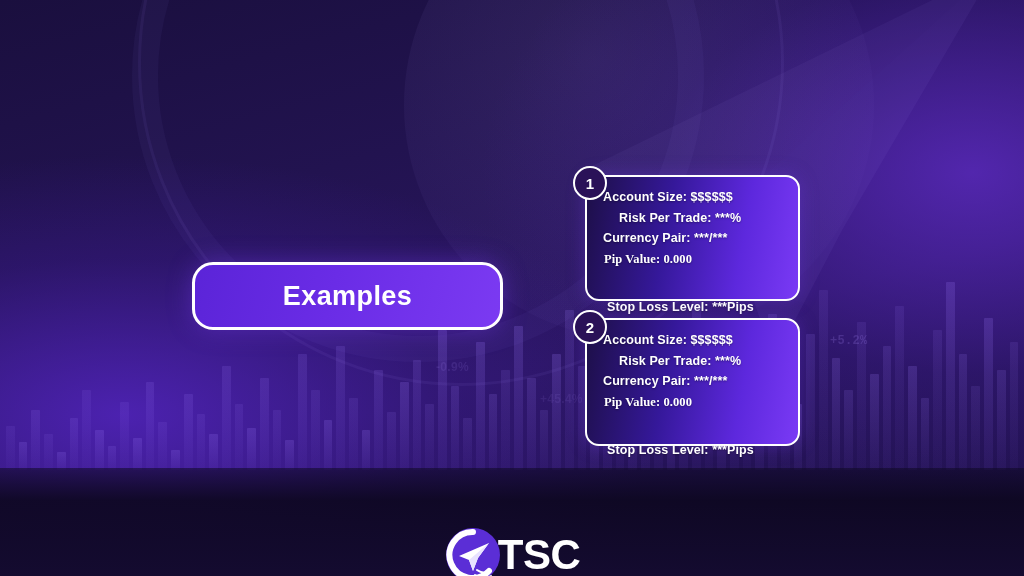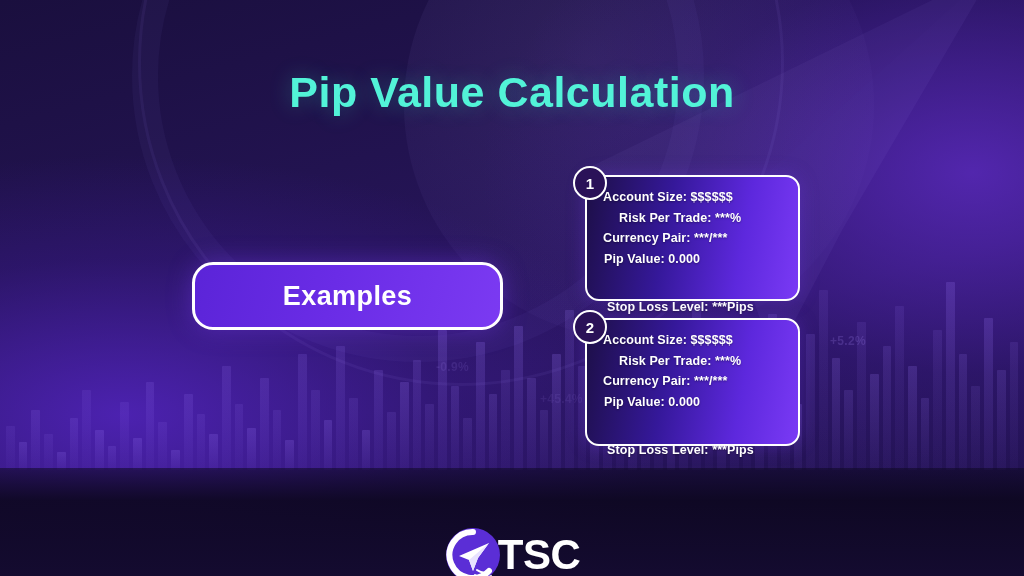--- a/index.html
+++ b/index.html
@@ -92,21 +92,21 @@
     background: linear-gradient(180deg, rgba(14,8,36,0.55) 0%, rgba(13,7,32,0.92) 30%, #140b30 100%);
   }
 
   .bg-label {
     position: absolute;
     font-size: 12px;
     font-weight: bold;
     letter-spacing: 0.3px;
     color: rgba(175,145,255,0.20);
   }
-  .bg-label.l1 { left: 830px; top: 334px; }
+  .bg-label.l1 { left: 830px; top: 334px; font-family: Liberation Mono, monospace; }
   .bg-label.l2 { left: 436px; top: 360px; color: rgba(175,145,255,0.13); }
   .bg-label.l3 { left: 540px; top: 392px; color: rgba(175,145,255,0.10); }
 
   
   .title {
     position: absolute;
     top: 68px;
     left: 0;
     width: 1024px;
     text-align: center;
@@ -156,21 +156,21 @@
     font-size: 12.5px;
     font-weight: bold;
     line-height: 20.5px;
     white-space: nowrap;
     letter-spacing: 0.1px;
     text-shadow: 0 1px 2px rgba(0,0,0,0.35);
   }
   .card-line.ind-1 { padding-left: 0px; }
   .card-line.ind-2 { padding-left: 16px; }
   .card-line.ind-3 { padding-left: 0px; }
-  .card-line.ind-4 { padding-left: 1px; }
+  .card-line.ind-4 { padding-left: 1px; font-family: Liberation Serif, serif; }
   .card-line.ind-5 { padding-left: 4px; margin-top: 28px; }
 
   .badge {
     position: absolute;
     width: 30px;
     height: 30px;
     border-radius: 50%;
     border: 2.5px solid #ffffff;
     background: #2a1158;
     display: flex;
@@ -305,21 +305,20 @@
         <div class="bar" style="height: 50%; opacity: 0.71;"></div>
         <div class="bar" style="height: 64%; opacity: 0.53;"></div>
       </div>
     <div class="floor"></div>
 
     <div class="bg-label l1">+5.2%</div>
     <div class="bg-label l2">-0.9%</div>
     <div class="bg-label l3">+45.4%</div>
   </div>
 
-  <div class="title">Pip Value Calculation</div>
 
   <div class="examples-btn">
     <span>Examples</span>
   </div>
 
   <div class="badge badge-1">1</div>
   <div class="card card-1">
     <div class="card-line ind-1">Account Size: $$$$$$</div>
     <div class="card-line ind-2">Risk Per Trade: ***%</div>
     <div class="card-line ind-3">Currency Pair: ***/***</div>

